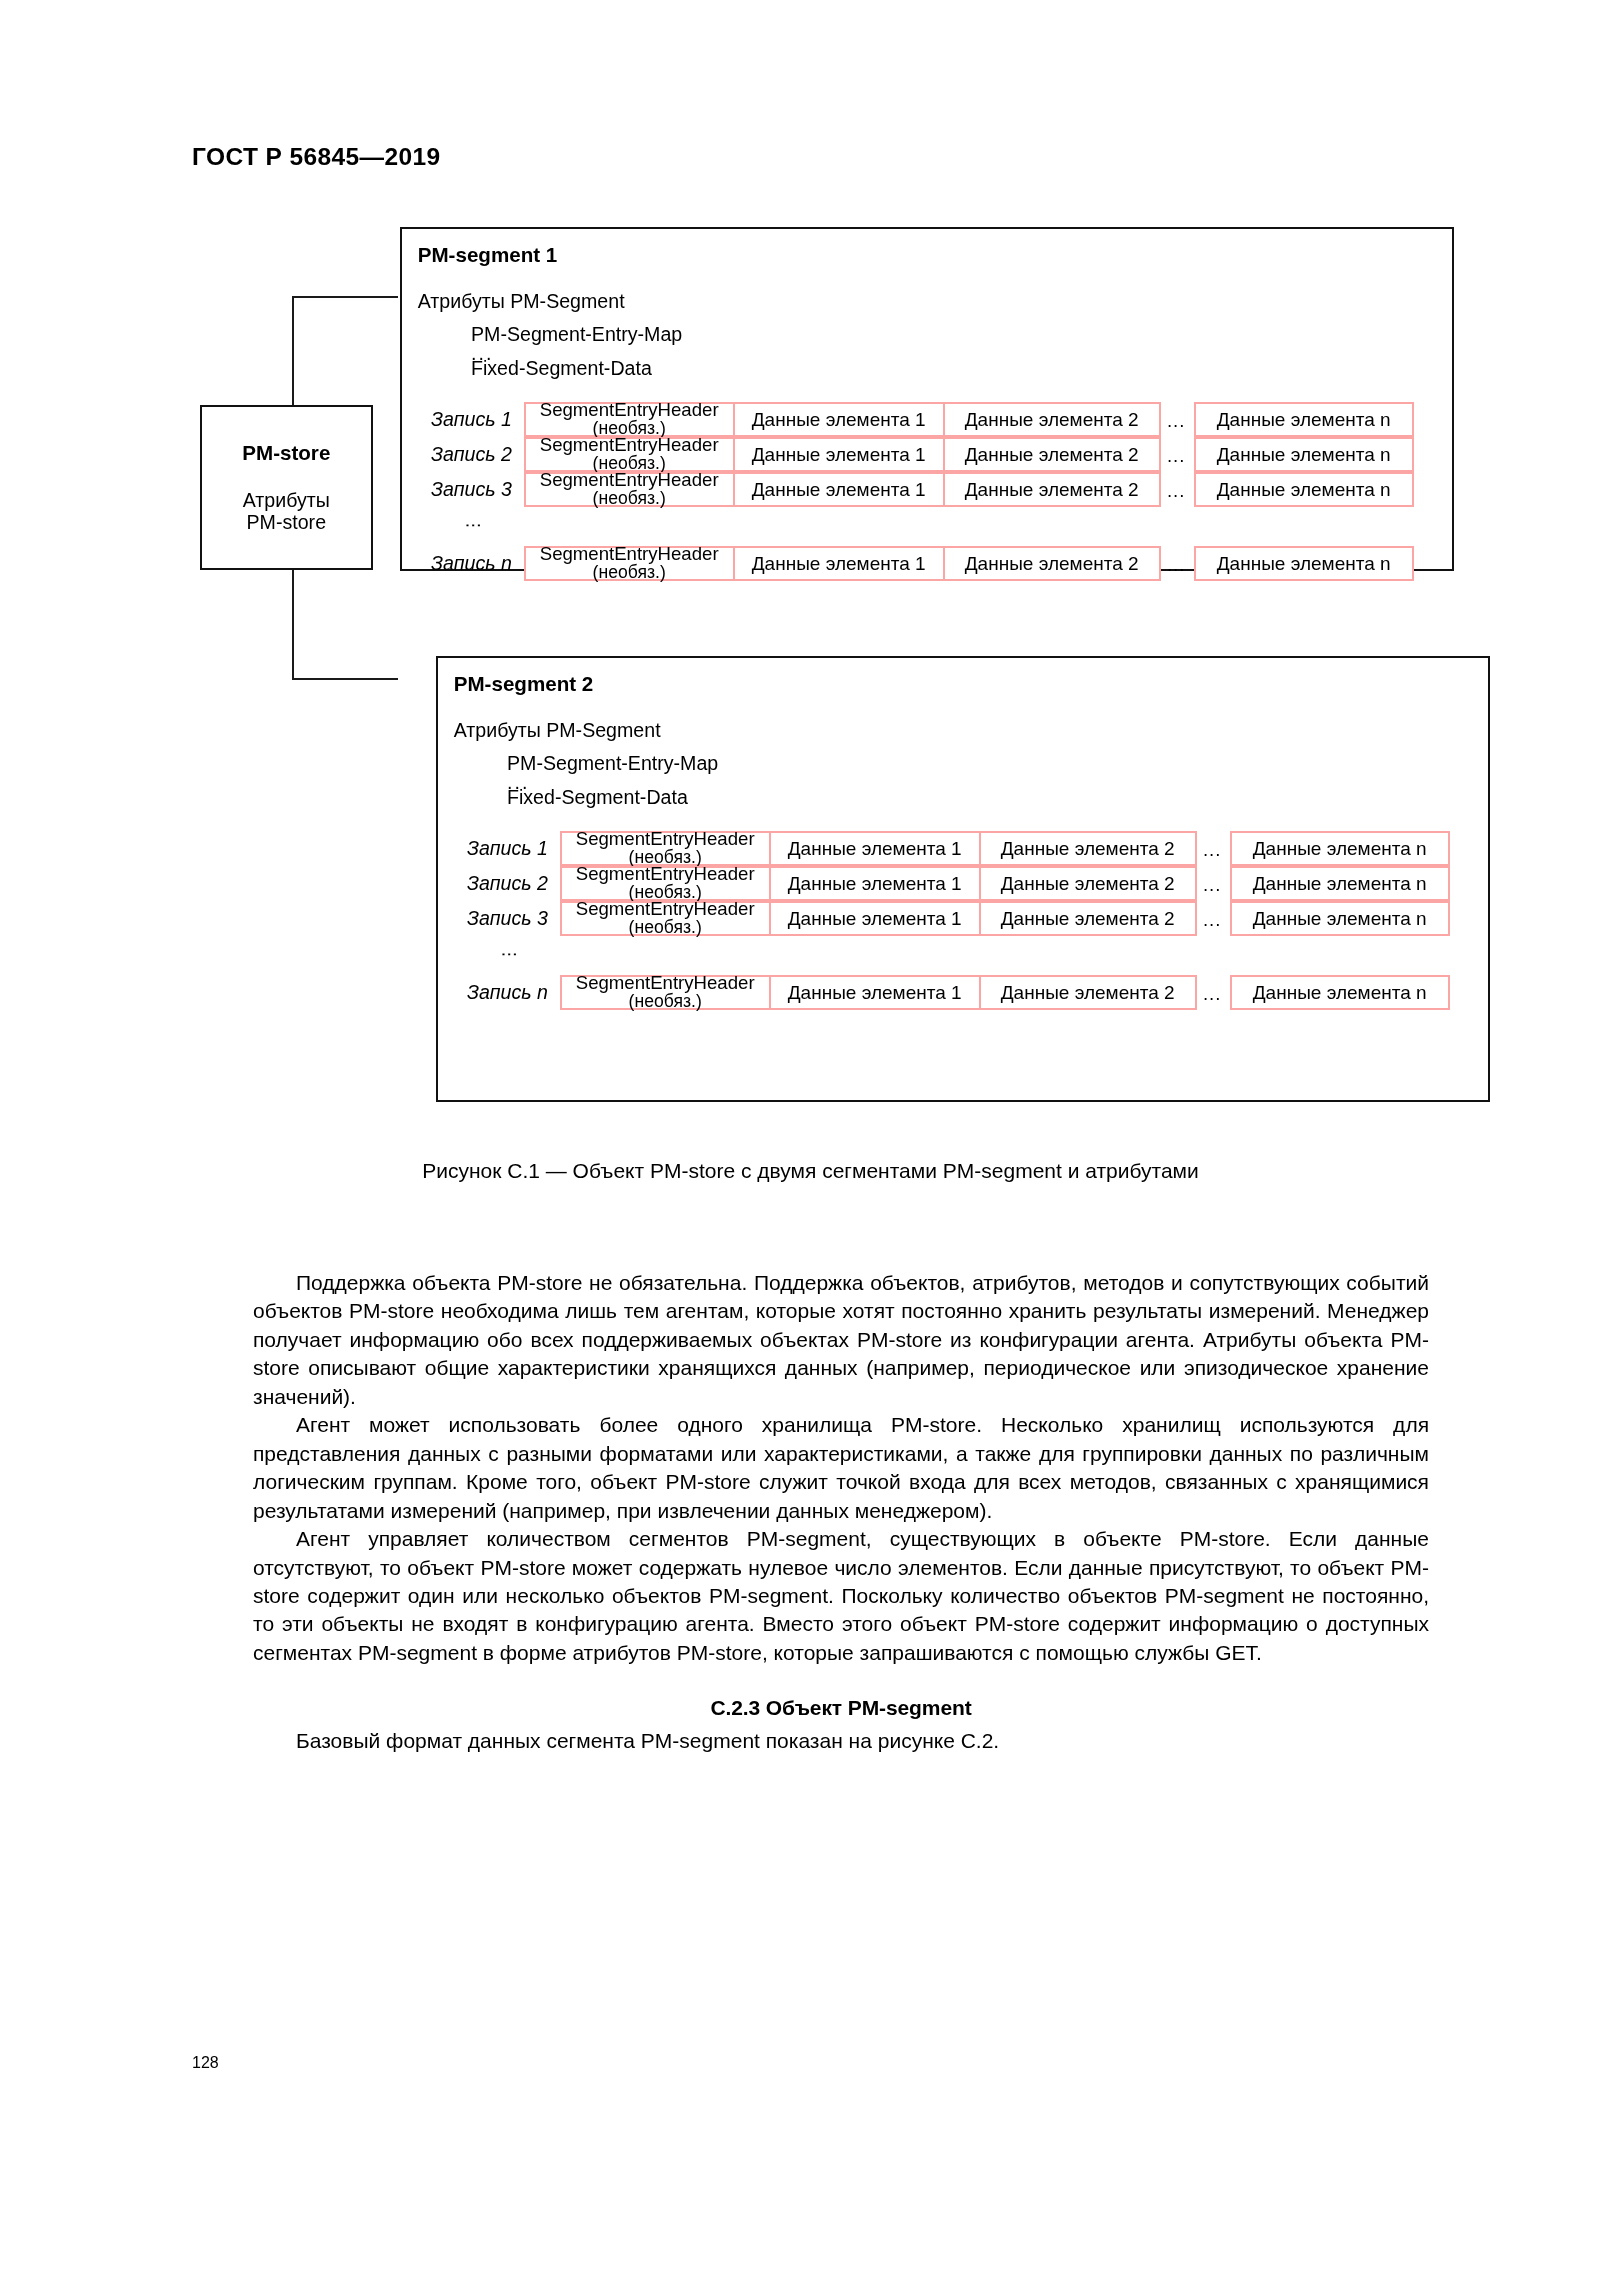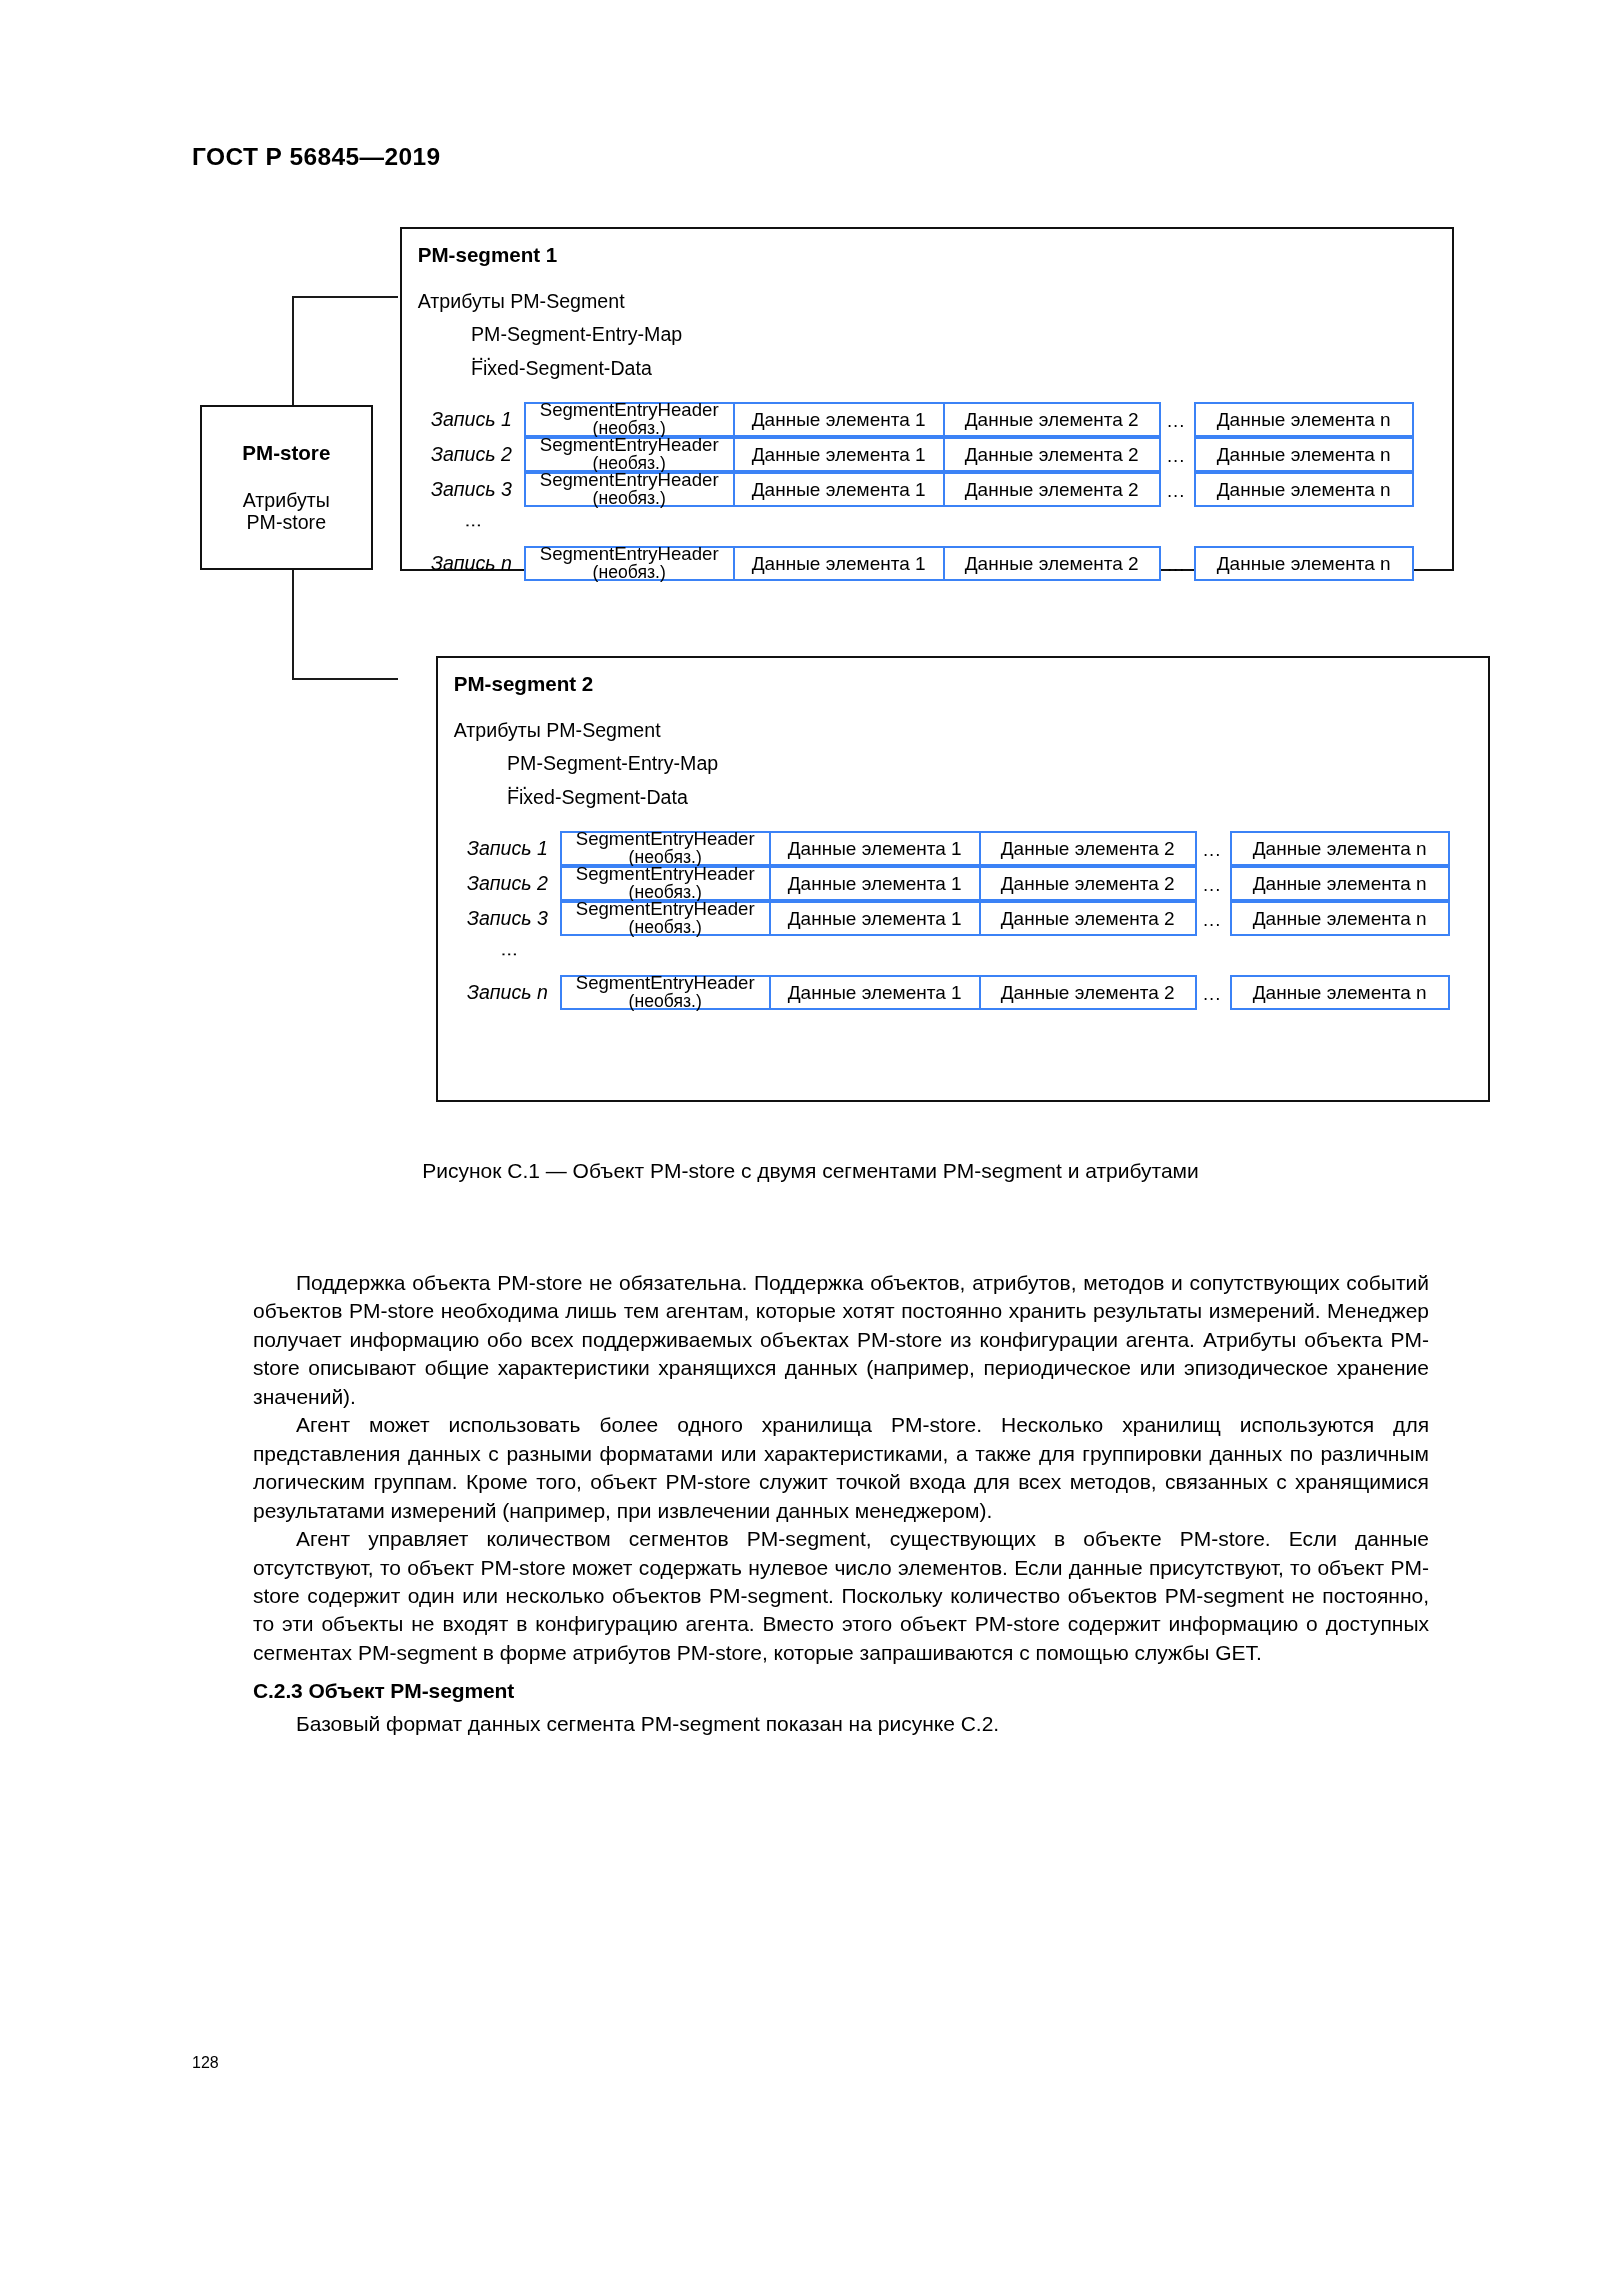--- a/index.html
+++ b/index.html
@@ -148,21 +148,21 @@
     font-style: italic;
     display: flex;
     align-items: center;
     justify-content: flex-end;
     padding-right: 11.8px;
     box-sizing: border-box;
     white-space: nowrap;
   }
 
   .cell {
-    border: 2px solid #3b82f6;
+    border: 2px solid #fca5a5;
     box-sizing: border-box;
     background: #ffffff;
     display: flex;
     align-items: center;
     justify-content: center;
     text-align: center;
     font-size: 19px;
     line-height: 1.0;
     white-space: nowrap;
     margin-right: -2px;
@@ -226,21 +226,21 @@
     left: 253px;
     top: 1269px;
     width: 1176px;
   }
   .h3 {
     font-size: 21px;
     font-weight: bold;
     margin: 0 0 6.9px 0;
     letter-spacing: -0.1px;
   }
-  .h3.spaced { margin-top: 12px; }
+  .h3.spaced { margin-top: 29px; text-align: center; }
   p.para {
     font-size: 21px;
     line-height: 1.355;
     margin: 0;
     text-align: justify;
     text-indent: 43px;
     hyphens: manual;
   }
   p.para + p.para { margin-top: 0; }
   p.para.last { text-align: left; }

